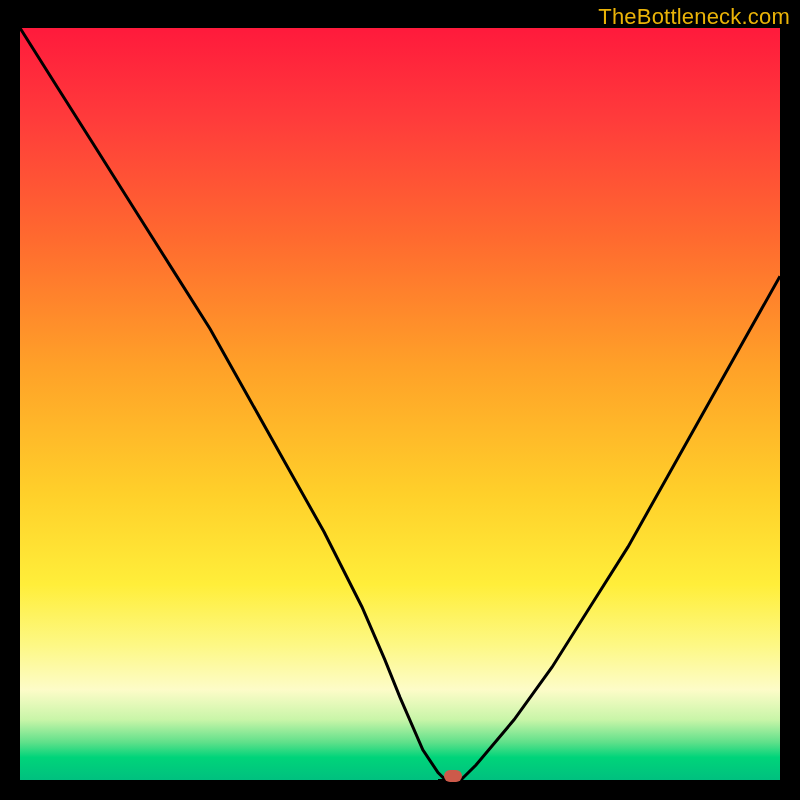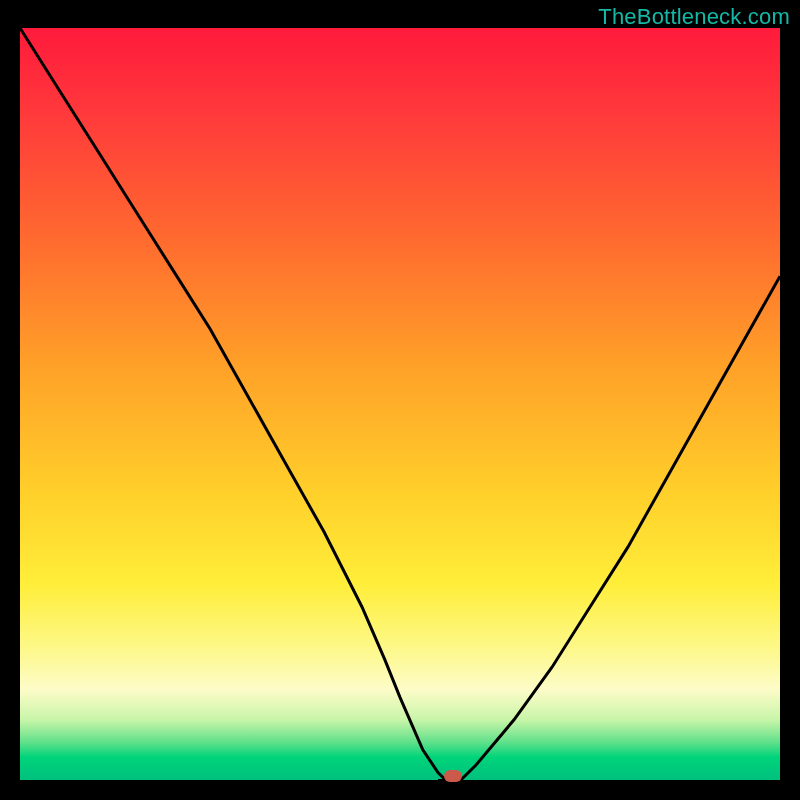--- a/index.html
+++ b/index.html
@@ -14,21 +14,21 @@
   .frame {
     position: relative;
     width: 800px;
     height: 800px;
     background: #000;
   }
   .watermark {
     position: absolute;
     top: 4px;
     right: 10px;
-    color: #14b8a6;
+    color: #eab308;
     font-size: 22px;
     letter-spacing: 0.2px;
     z-index: 5;
   }
   .plot-area {
     position: absolute;
     left: 20px;
     top: 28px;
     width: 760px;
     height: 752px;

